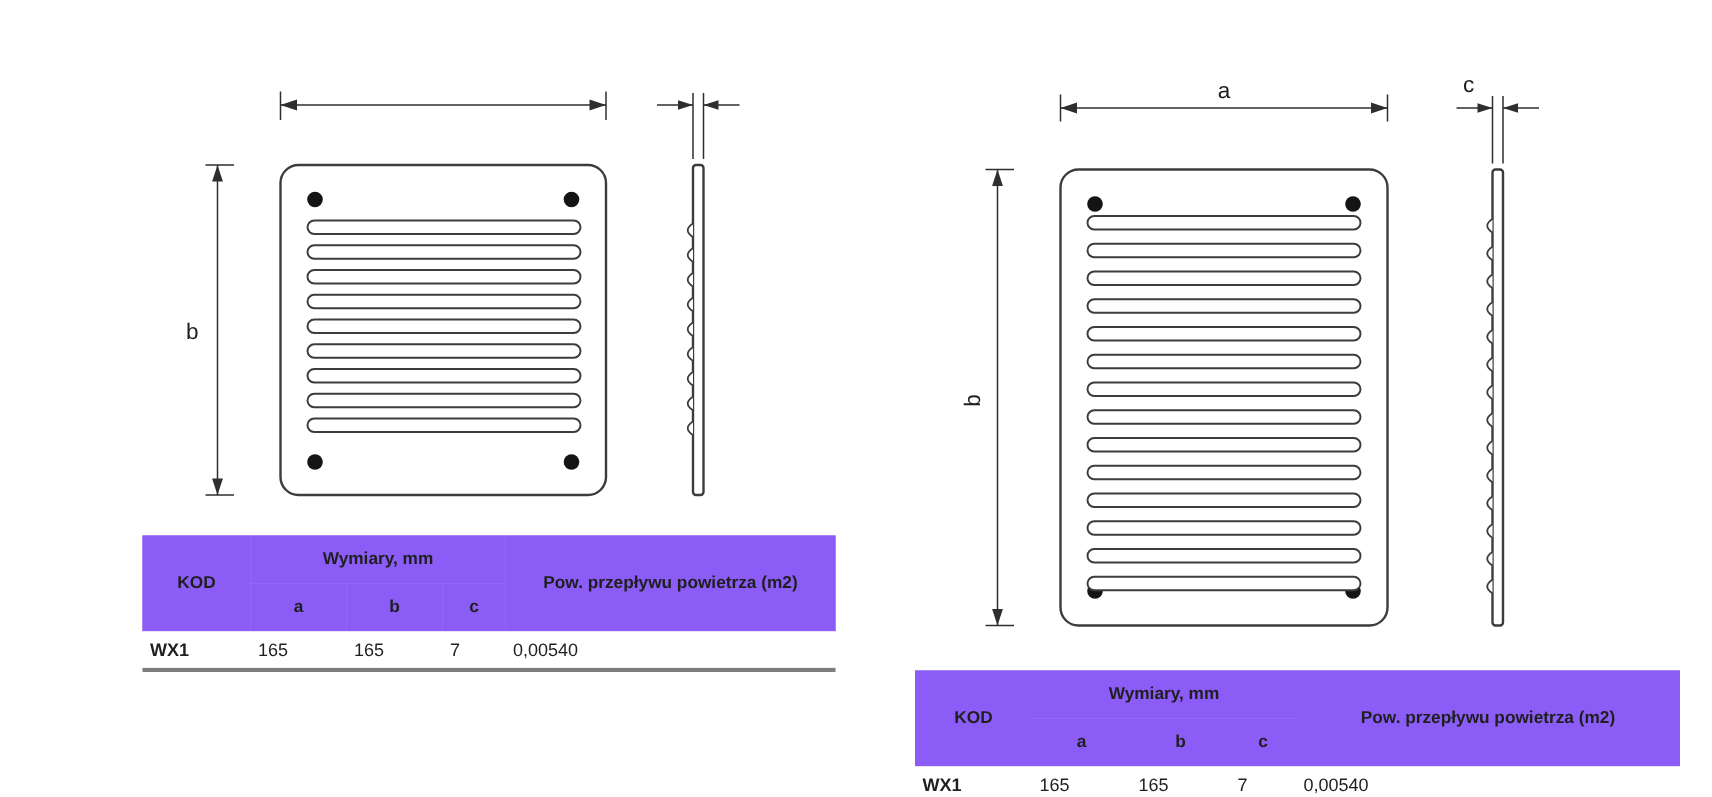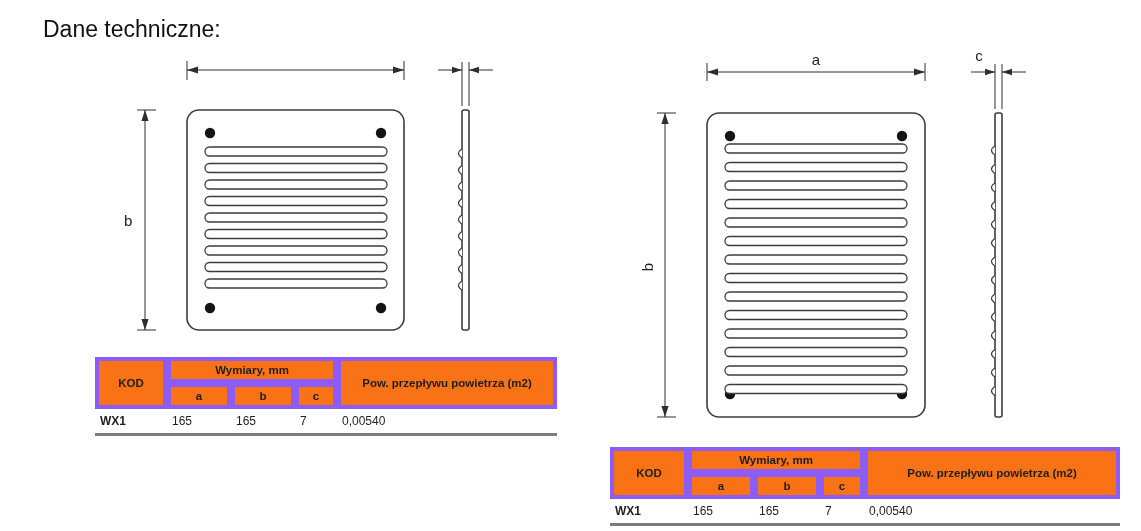--- a/index.html
+++ b/index.html
@@ -9,32 +9,31 @@
   .diag{position:absolute;}
   .outline{fill:#ffffff;stroke:#3c3c3c;stroke-width:1.6;}
   .dim{stroke:#2e2e2e;stroke-width:1;}
   .dimhead{fill:#2e2e2e;stroke:none;}
   .screw{fill:#141414;}
   .slats rect{fill:#ffffff;stroke:#3c3c3c;stroke-width:1.3;}
   .bumps path{fill:#ffffff;stroke:#3c3c3c;stroke-width:1.2;}
   .dimtext{font-family:"Liberation Sans",sans-serif;font-size:15px;fill:#1d1d1d;}
   .spec-table{position:absolute;border-collapse:separate;border-spacing:0;
               border-bottom:3px solid #7d7d7d;table-layout:fixed;}
-  .spec-table th{background:#f97316;border:4px solid #8b5cf6;font-size:11.5px;font-weight:700;
+  .spec-table th{background:#8b5cf6;border:7px solid #8b5cf6;font-size:11.5px;font-weight:700;
                  color:#1f1f1f;padding:3px 4px;text-align:center;}
   .spec-table td{background:#ffffff;border:1px solid #ffffff;font-size:12px;color:#1f1f1f;
                  padding:4px 4px;}
   .spec-table td.kod{font-weight:700;}
 </style>
 </head>
 <body>
 
 <div id="stage">
 
-  <div id="page-title">Dane techniczne:</div>
 
   <svg class="diag" style="left:100px;top:50px;" width="400" height="300" viewBox="0 0 400 300">
 
     <g>
       <line class="dim" x1="87" y1="20" x2="304" y2="20"></line>
       <line class="dim" x1="87" y1="11" x2="87" y2="30"></line>
       <line class="dim" x1="304" y1="11" x2="304" y2="30"></line>
       <polygon class="dimhead" points="87,20 98,16.4 98,23.6"></polygon>
       <polygon class="dimhead" points="304,20 293,16.4 293,23.6"></polygon>
     </g>

